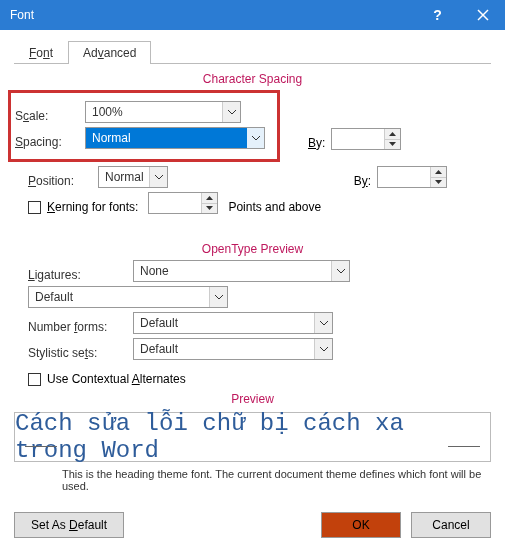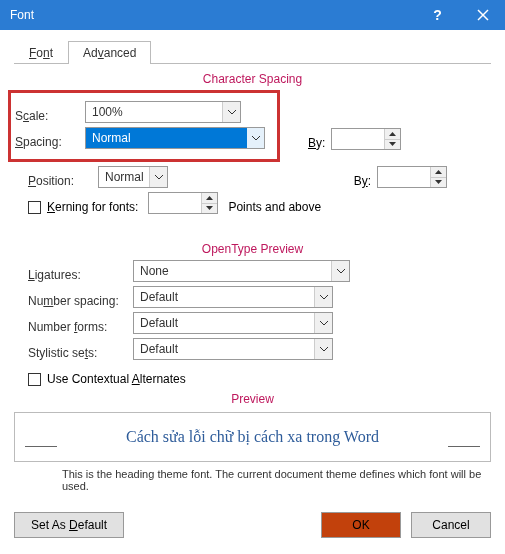--- a/index.html
+++ b/index.html
@@ -42,21 +42,21 @@
 .spinner .arrows svg { width: 7px; height: 4px; }
 
 .cb { width: 13px; height: 13px; border: 1px solid #333; margin-right: 6px; display: inline-block; background: #fff; }
 
 .redbox { border: 3px solid #cc3232; padding: 4px 8px 6px 4px; margin-left: -6px; margin-right: 8px; background: #fff; }
 
 .preview-box { border: 1px solid #bbb; height: 50px; display: flex; align-items: center; justify-content: center; margin: 6px 0; position: relative; }
 .preview-box::before, .preview-box::after { content: ""; position: absolute; bottom: 14px; width: 32px; border-bottom: 1px solid #666; }
 .preview-box::before { left: 10px; }
 .preview-box::after { right: 10px; }
-.preview-text { font-family: Liberation Serif, serif; font-size: 16px; color: #2e5c9a; }
+.preview-text { font-family: Liberation Mono, monospace; font-size: 24px; color: #2e5c9a; }
 
 .desc { color: #333; font-size: 11px; margin-bottom: 10px; margin-left: 48px; }
 
 .footer { display: flex; align-items: center; padding: 10px 14px 14px 14px; gap: 10px; }
 .footer button { height: 26px; padding: 0 16px; border: 1px solid #999; background: #e1e1e1; font-size: 12px; cursor: default; }
 .footer .spacer { flex: 1; }
 .footer button.ok { min-width: 80px; background: #c2410c; }
 .footer button.cancel { min-width: 80px; }
 
 .u { text-decoration: underline; }
@@ -195,21 +195,20 @@
     <div class="txt">None</div>
     <div class="arrow">
           <svg viewBox="0 0 8 5">
             <path d="M0 0 L4 4 L8 0" fill="none" stroke="#333"></path>
           </svg>
         </div>
   </div>
 </div>
 
 <div class="row pad">
-  <div class="lbl2">Nu<span class="u">m</span>ber spacing:</div>
   <div class="combo" style="width:200px;">
     <div class="txt">Default</div>
     <div class="arrow">
           <svg viewBox="0 0 8 5">
             <path d="M0 0 L4 4 L8 0" fill="none" stroke="#333"></path>
           </svg>
         </div>
   </div>
 </div>
 

